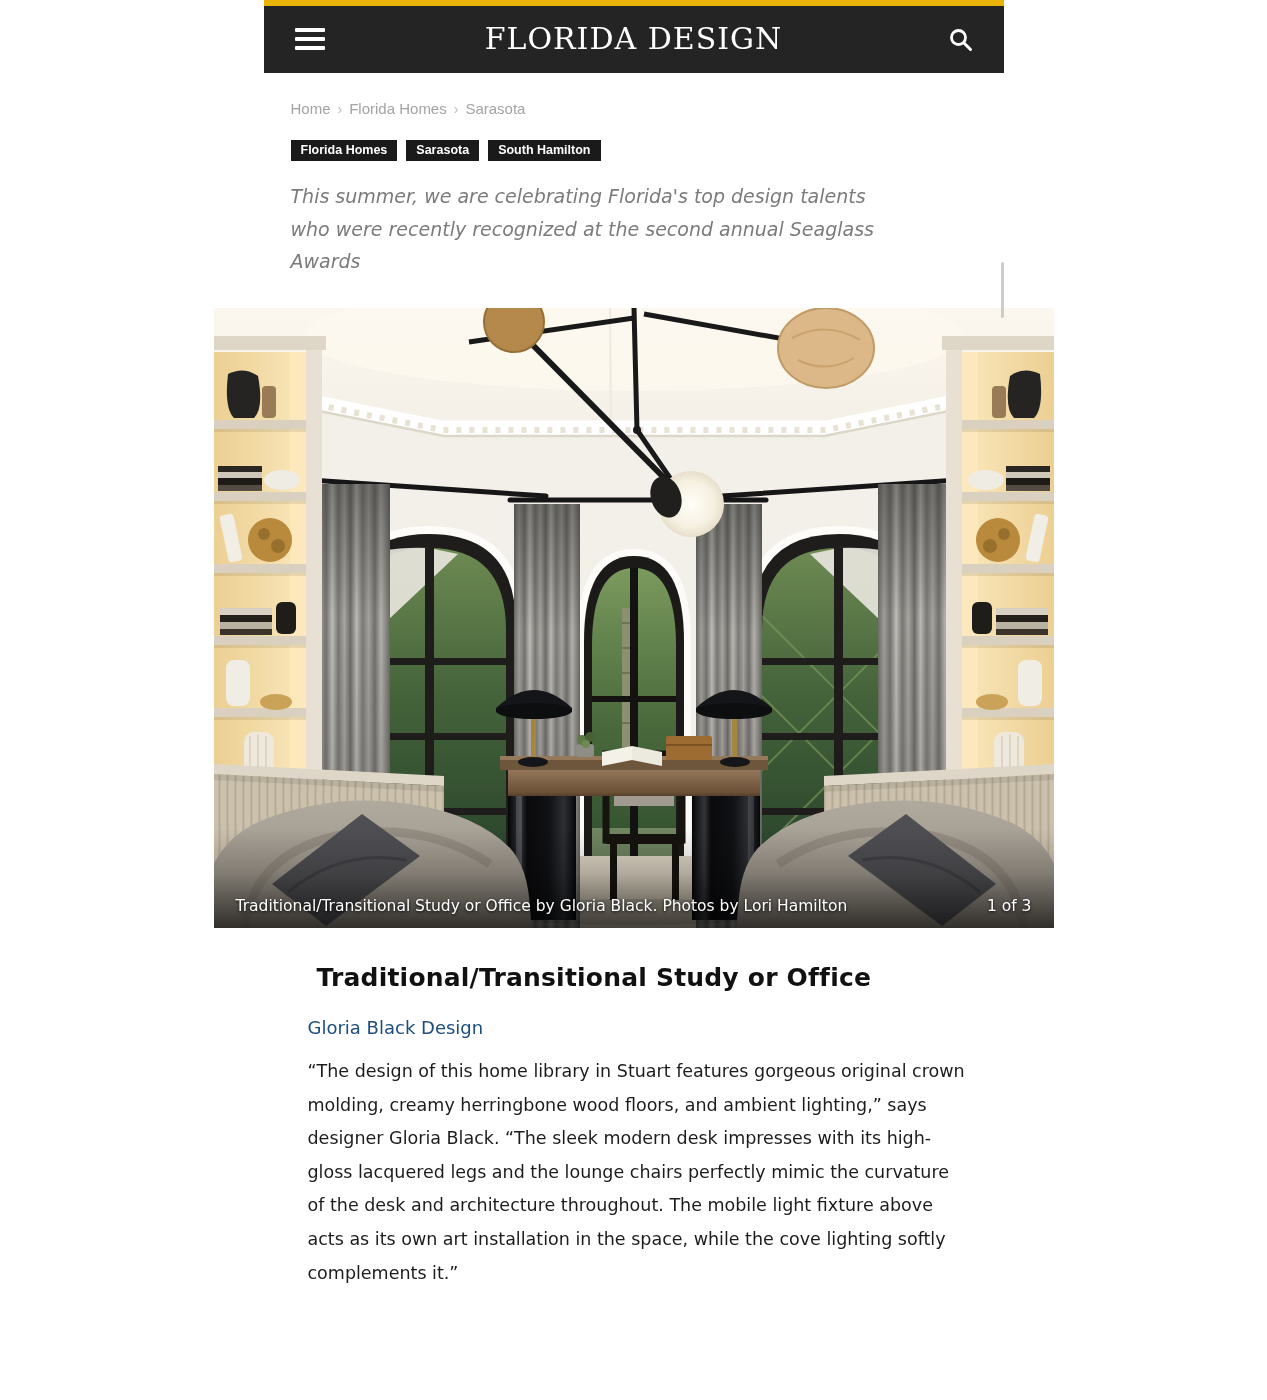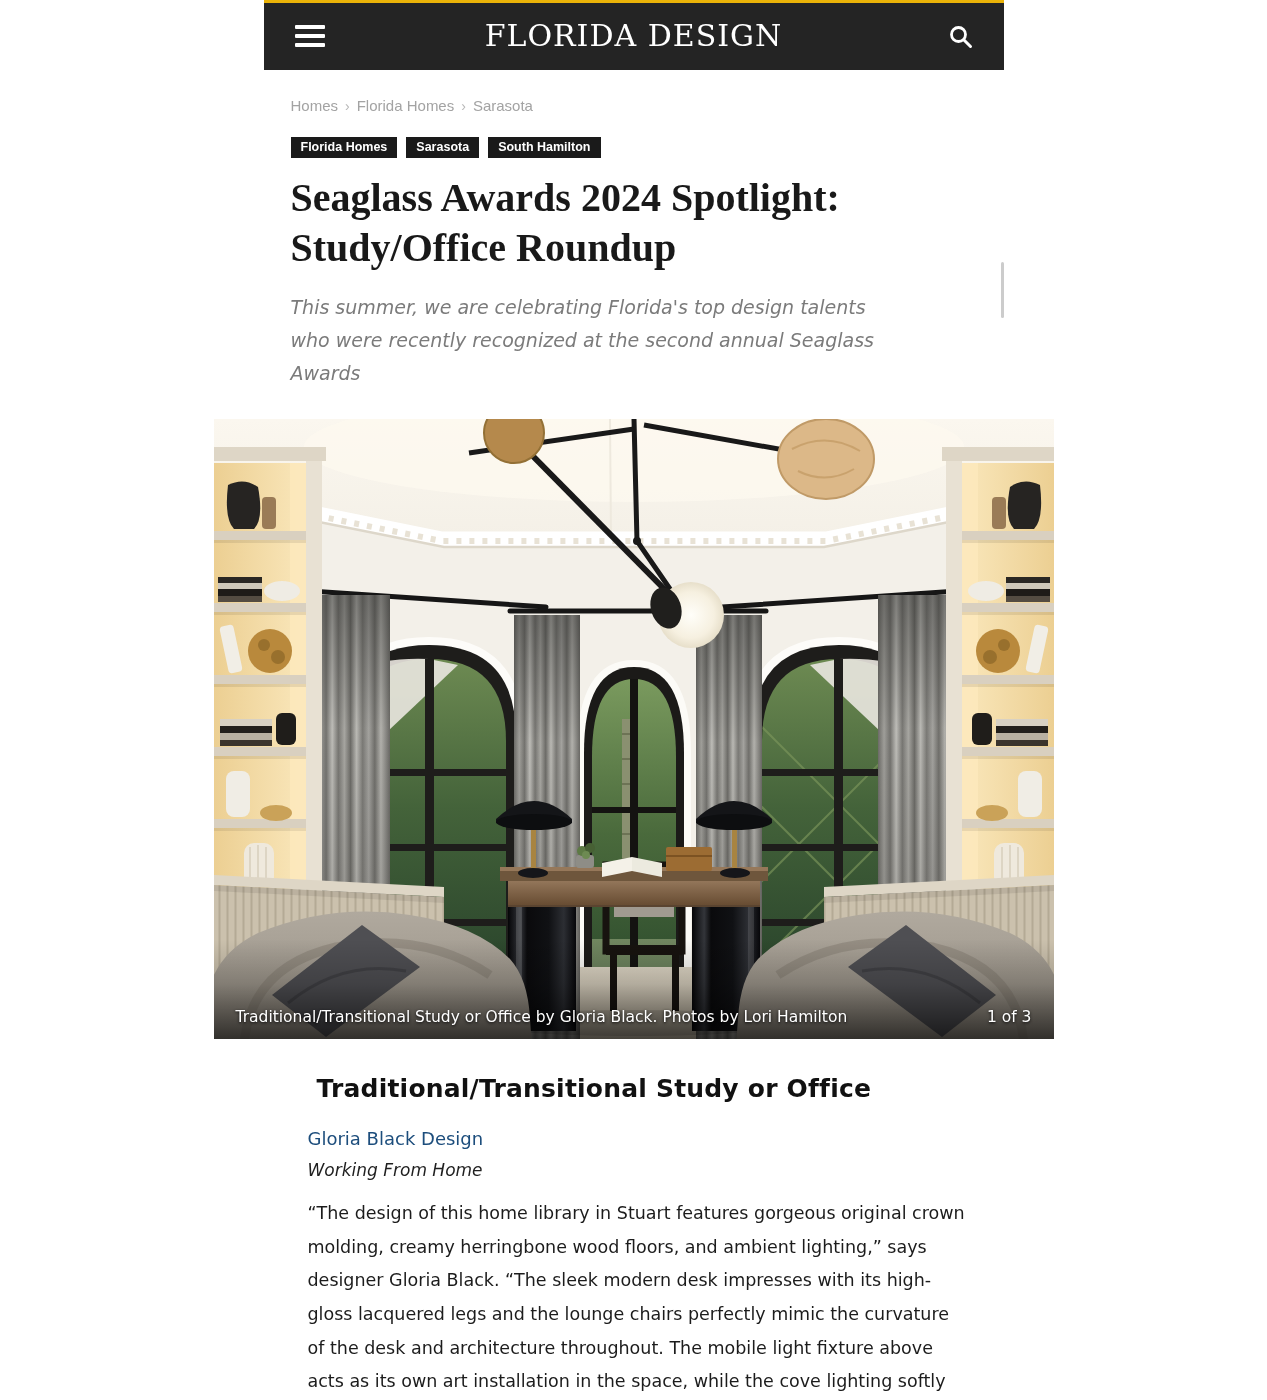--- a/index.html
+++ b/index.html
@@ -1,20 +1,20 @@
 <!DOCTYPE html>
 <html><head>
 <meta charset="utf-8">
 <style>
   html,body{margin:0;padding:0;}
   body{width:1267px;height:1400px;background:#ffffff;position:relative;overflow:hidden;
        font-family:"DejaVu Sans",sans-serif;-webkit-font-smoothing:antialiased;}
   .col{width:740px;margin:0 auto;position:relative;}
   
-  .topbar{height:67px;background:#242424;border-top:3px solid #eab308;position:relative;}
+  .topbar{height:67px;background:#242424;border-top:6px solid #eab308;position:relative;}
   .burger{position:absolute;left:31px;top:22px;width:30px;cursor:pointer;}
   .burger i{display:block;height:4px;background:#fff;border-radius:1px;margin-bottom:5px;}
   .logo{position:absolute;left:50%;top:50%;transform:translate(-50%,-54%);
         font-family:"DejaVu Serif",serif;font-size:30px;letter-spacing:1px;color:#fff;white-space:nowrap;}
   .searchbtn{position:absolute;right:30px;top:21px;width:26px;height:26px;cursor:pointer;}
   
   .breadcrumb{padding:27px 0 0 27px;font-size:15px;color:#a3a3a3;font-family:"Liberation Sans",sans-serif;}
   .breadcrumb span.crumb{cursor:pointer;}
   .breadcrumb .sep{color:#b8b8b8;margin:0 7px;font-size:14px;}
   
@@ -54,30 +54,29 @@
     <div class="logo">FLORIDA DESIGN</div>
     <div class="searchbtn">
       <svg width="26" height="26" viewBox="0 0 26 26">
         <circle cx="10.5" cy="10.5" r="7" fill="none" stroke="#fff" stroke-width="2.8"></circle>
         <line x1="16" y1="16" x2="22.5" y2="22.5" stroke="#fff" stroke-width="3" stroke-linecap="round"></line>
       </svg>
     </div>
   </header>
 
   <nav class="breadcrumb">
-    <span class="crumb">Homes</span><span class="sep">›</span><span class="crumb">Florida Homes</span><span class="sep">›</span><span class="crumb">Sarasota</span>
+    <span class="crumb">Home</span><span class="sep">›</span><span class="crumb">Florida Homes</span><span class="sep">›</span><span class="crumb">Sarasota</span>
   </nav>
 
   <div class="tags">
     <span class="tag">Florida Homes</span>
     <span class="tag">Sarasota</span>
     <span class="tag">South Hamilton</span>
   </div>
 
-  <h1>Seaglass Awards 2024 Spotlight: Study/Office Roundup</h1>
   <p class="subtitle">This summer, we are celebrating Florida's top design talents who were recently recognized at the second annual Seaglass Awards</p>
 
   <figure class="hero">
     <svg width="840" height="620" viewBox="0 0 840 620">
       <defs>
         <linearGradient id="gCeil" x1="0" y1="0" x2="0" y2="1">
             <stop offset="0" stop-color="#fbf7ef"></stop>
             <stop offset="1" stop-color="#f4f0e7"></stop>
           </linearGradient>
         <linearGradient id="gGreen" x1="0" y1="0" x2="0" y2="1">
@@ -341,19 +340,18 @@
     </svg>
     <figcaption>
       <span>Traditional/Transitional Study or Office by Gloria Black. Photos by Lori Hamilton</span>
       <span>1 of 3</span>
     </figcaption>
   </figure>
 
   <section class="article">
     <h2>Traditional/Transitional Study or Office</h2>
     <div class="designer">Gloria Black Design</div>
-    <div class="project">Working From Home</div>
     <p class="quote">“The design of this home library in Stuart features gorgeous original crown molding, creamy herringbone wood floors, and ambient lighting,” says designer Gloria Black. “The sleek modern desk impresses with its high-gloss lacquered legs and the lounge chairs perfectly mimic the curvature of the desk and architecture throughout. The mobile light fixture above acts as its own art installation in the space, while the cove lighting softly complements it.”</p>
   </section>
 
 </div>
 
 <div class="scroll-thumb"></div>
 
 </body></html>

